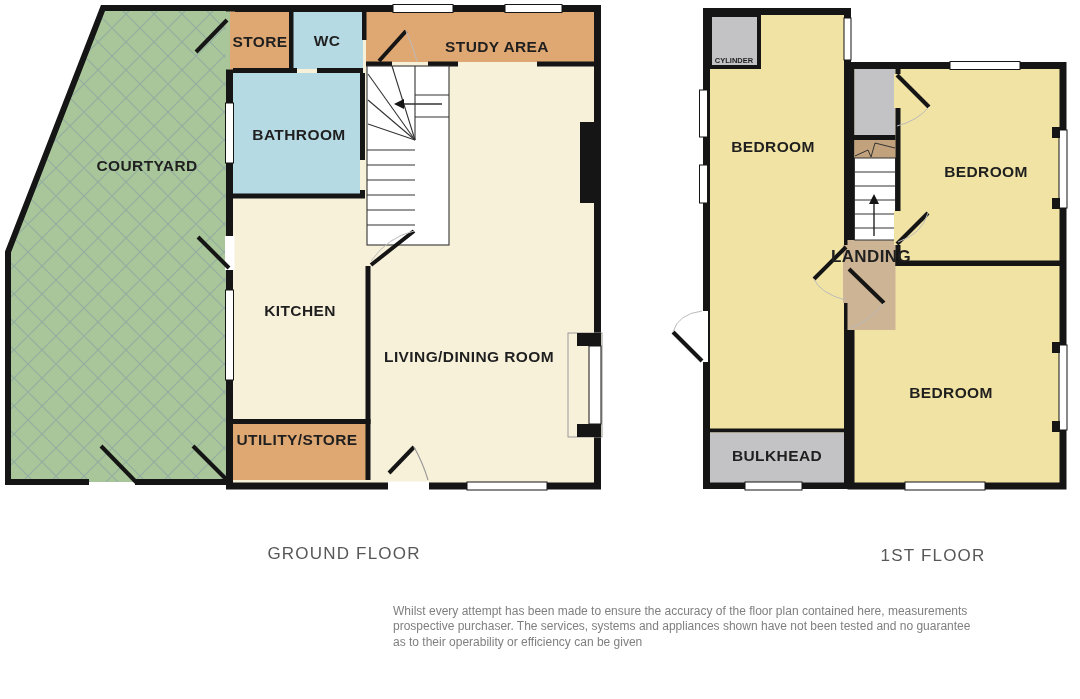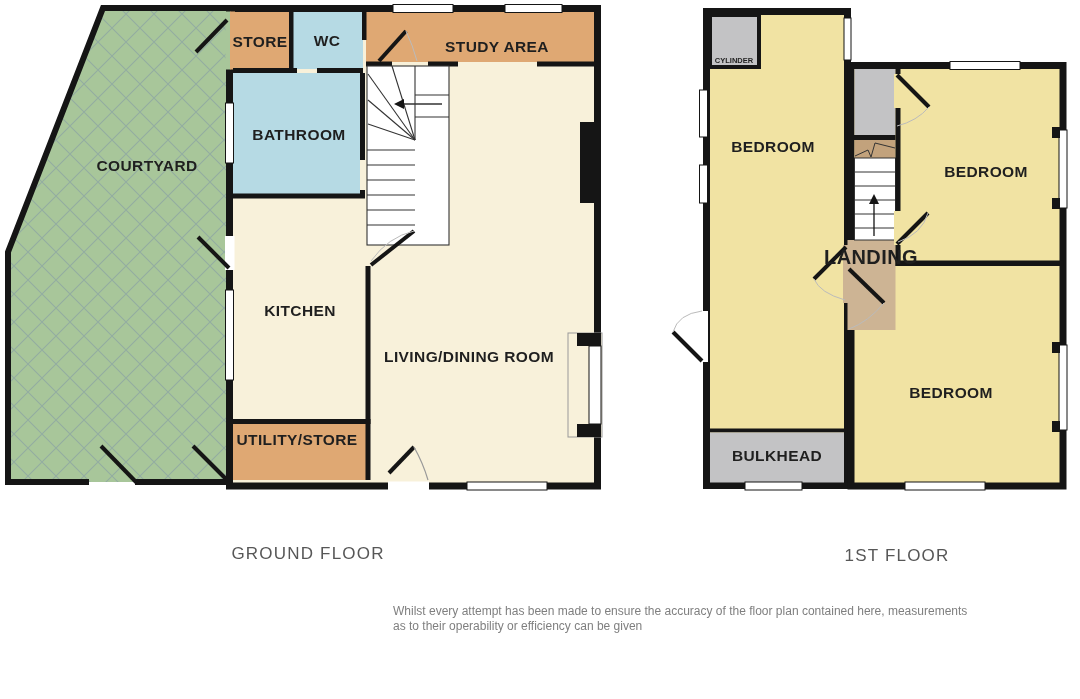--- a/index.html
+++ b/index.html
@@ -7,24 +7,24 @@
     position:relative;width:1080px;height:699px;background:#ffffff;overflow:hidden;
     font-family:"Liberation Sans", sans-serif;
   }
   #plan-svg{position:absolute;left:0;top:0;}
   .lbl{
     position:absolute;transform:translate(-50%,-50%);
     font-weight:bold;font-size:15.5px;color:#1f1f1f;letter-spacing:0.4px;
     white-space:nowrap;
   }
   .lbl.small{font-size:7.5px;letter-spacing:0;margin-top:20px;}
-  .lbl.mid{font-size:20px;padding-left:20px;}
+  .lbl.mid{font-size:17px;padding-left:20px;}
   .floor-title{
     position:absolute;transform:translate(-50%,-50%);
-    font-size:17px;color:#575757;letter-spacing:1.2px;white-space:nowrap;font-weight:normal;
+    font-size:17px;color:#575757;letter-spacing:1.2px;white-space:nowrap;font-weight:normal;margin-left:36px;
   }
   #footer{
     position:absolute;left:393px;top:604px;width:620px;
     font-size:12px;line-height:15.4px;color:#7f7f7f;
   }
 </style>
 </head>
 <body>
 
 <div id="stage">
@@ -220,16 +220,17 @@
 <div class="lbl" style="left:986px;top:172px">BEDROOM</div>
 <div class="lbl" style="left:951px;top:393px">BEDROOM</div>
 <div class="lbl mid" style="left:861px;top:257px">LANDING</div>
 <div class="lbl" style="left:777px;top:456px">BULKHEAD</div>
 
 <div class="floor-title" style="left:308px;top:554px">GROUND FLOOR</div>
 <div class="floor-title" style="left:897px;top:556px">1ST FLOOR</div>
 
 <div id="footer">
   <div>Whilst every attempt has been made to ensure the accuracy of the floor plan contained here, measurements</div>
+  <div>prospective purchaser. The services, systems and appliances shown have not been tested and no guarantee</div>
   <div>as to their operability or efficiency can be given</div>
 </div>
 
 </div>
 
 </body></html>

